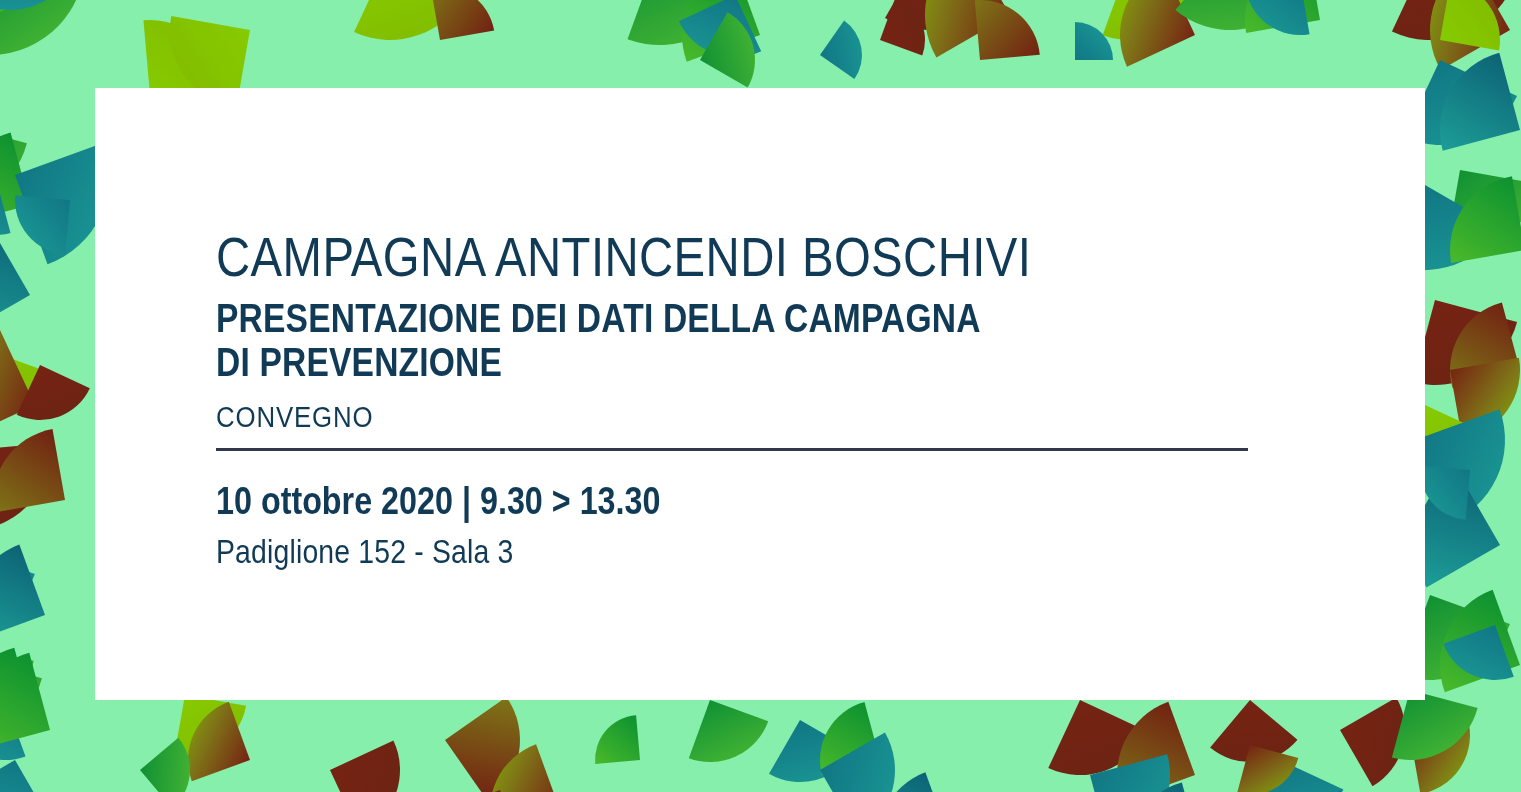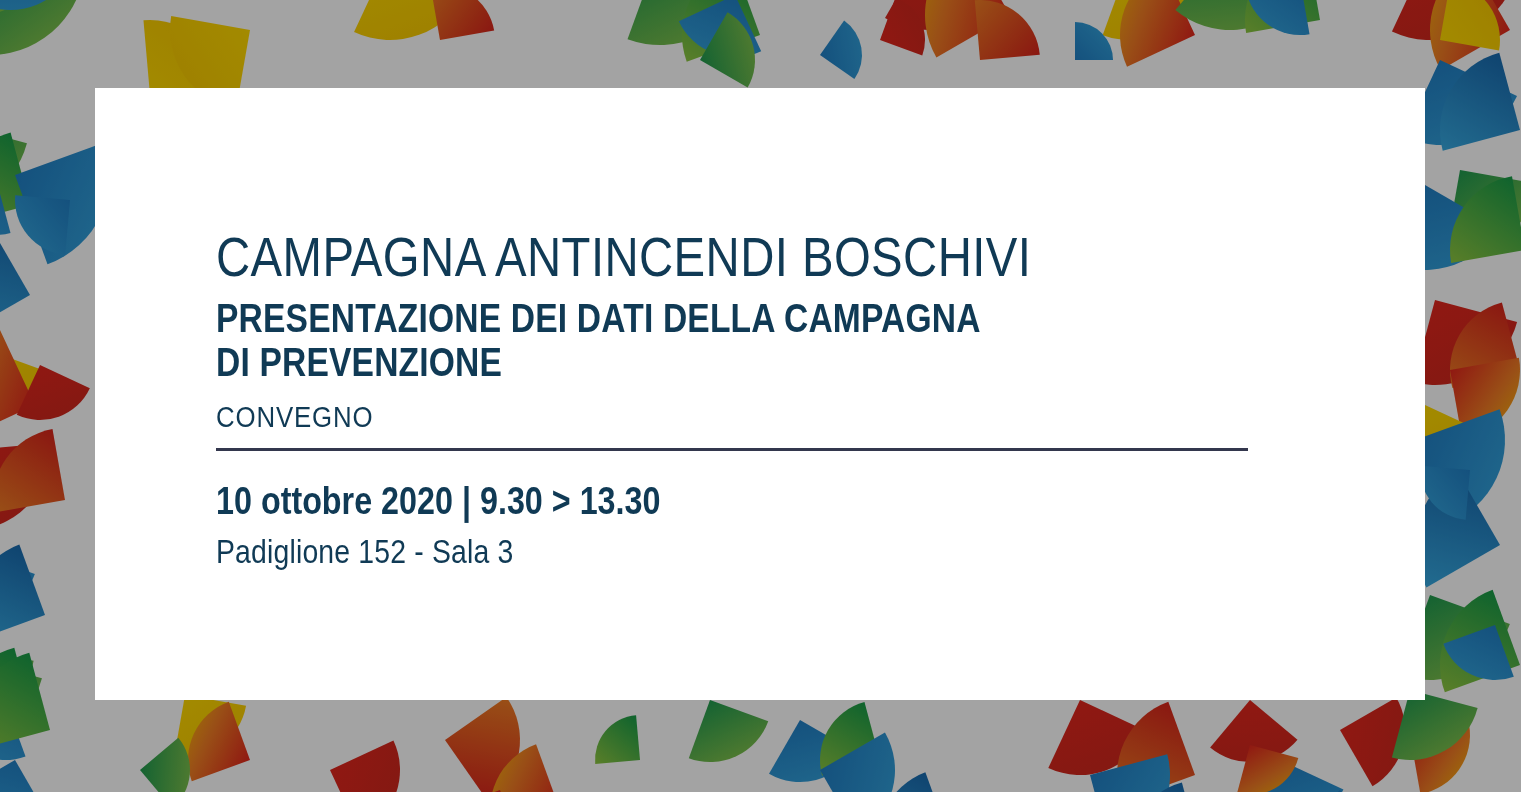--- a/index.html
+++ b/index.html
@@ -5,21 +5,21 @@
   html,body{margin:0;padding:0;background:#ffffff;}
   body{
     width:1521px;height:792px;overflow:hidden;position:relative;
     font-family:"Liberation Sans", sans-serif;
     -webkit-font-smoothing:antialiased;
   }
 
   
   #poster{
     position:absolute;inset:0;
-    background:#a3a3a3;
+    background:#86efac;
     overflow:hidden;
   }
 
   
   #pattern{
     position:absolute;inset:0;
     mix-blend-mode:normal;
     pointer-events:none;
   }
   #pattern svg{display:block;width:1521px;height:792px;}

